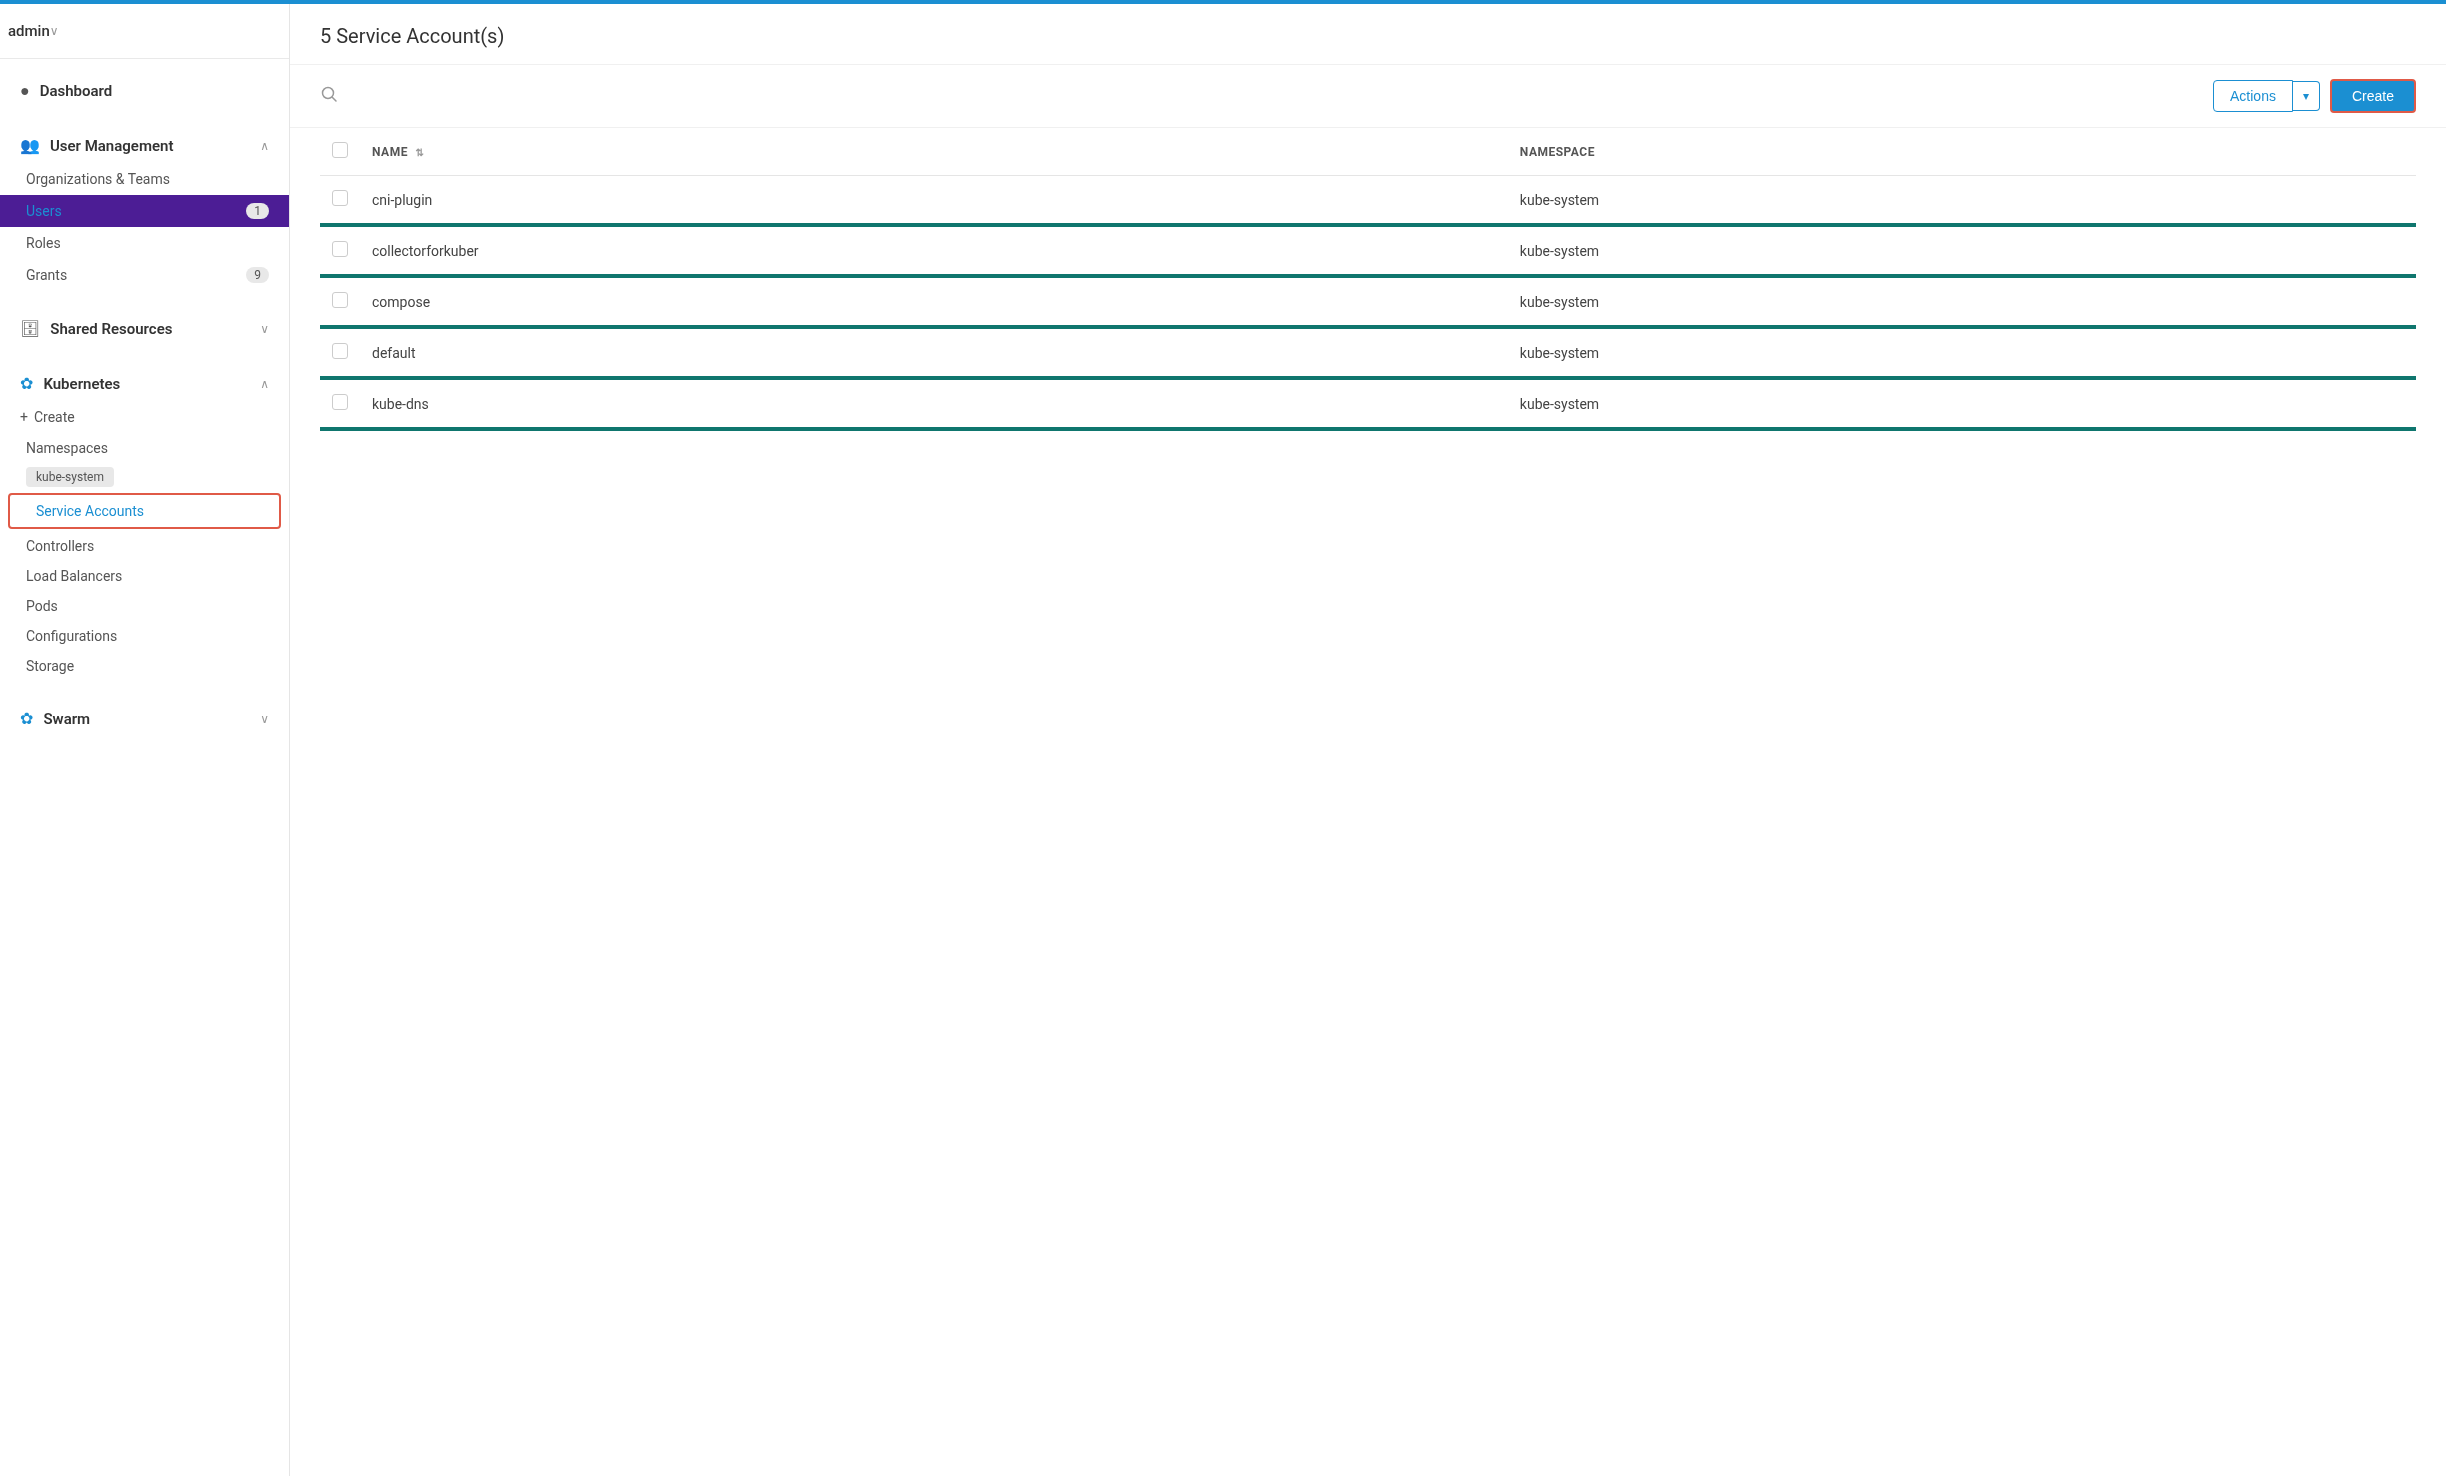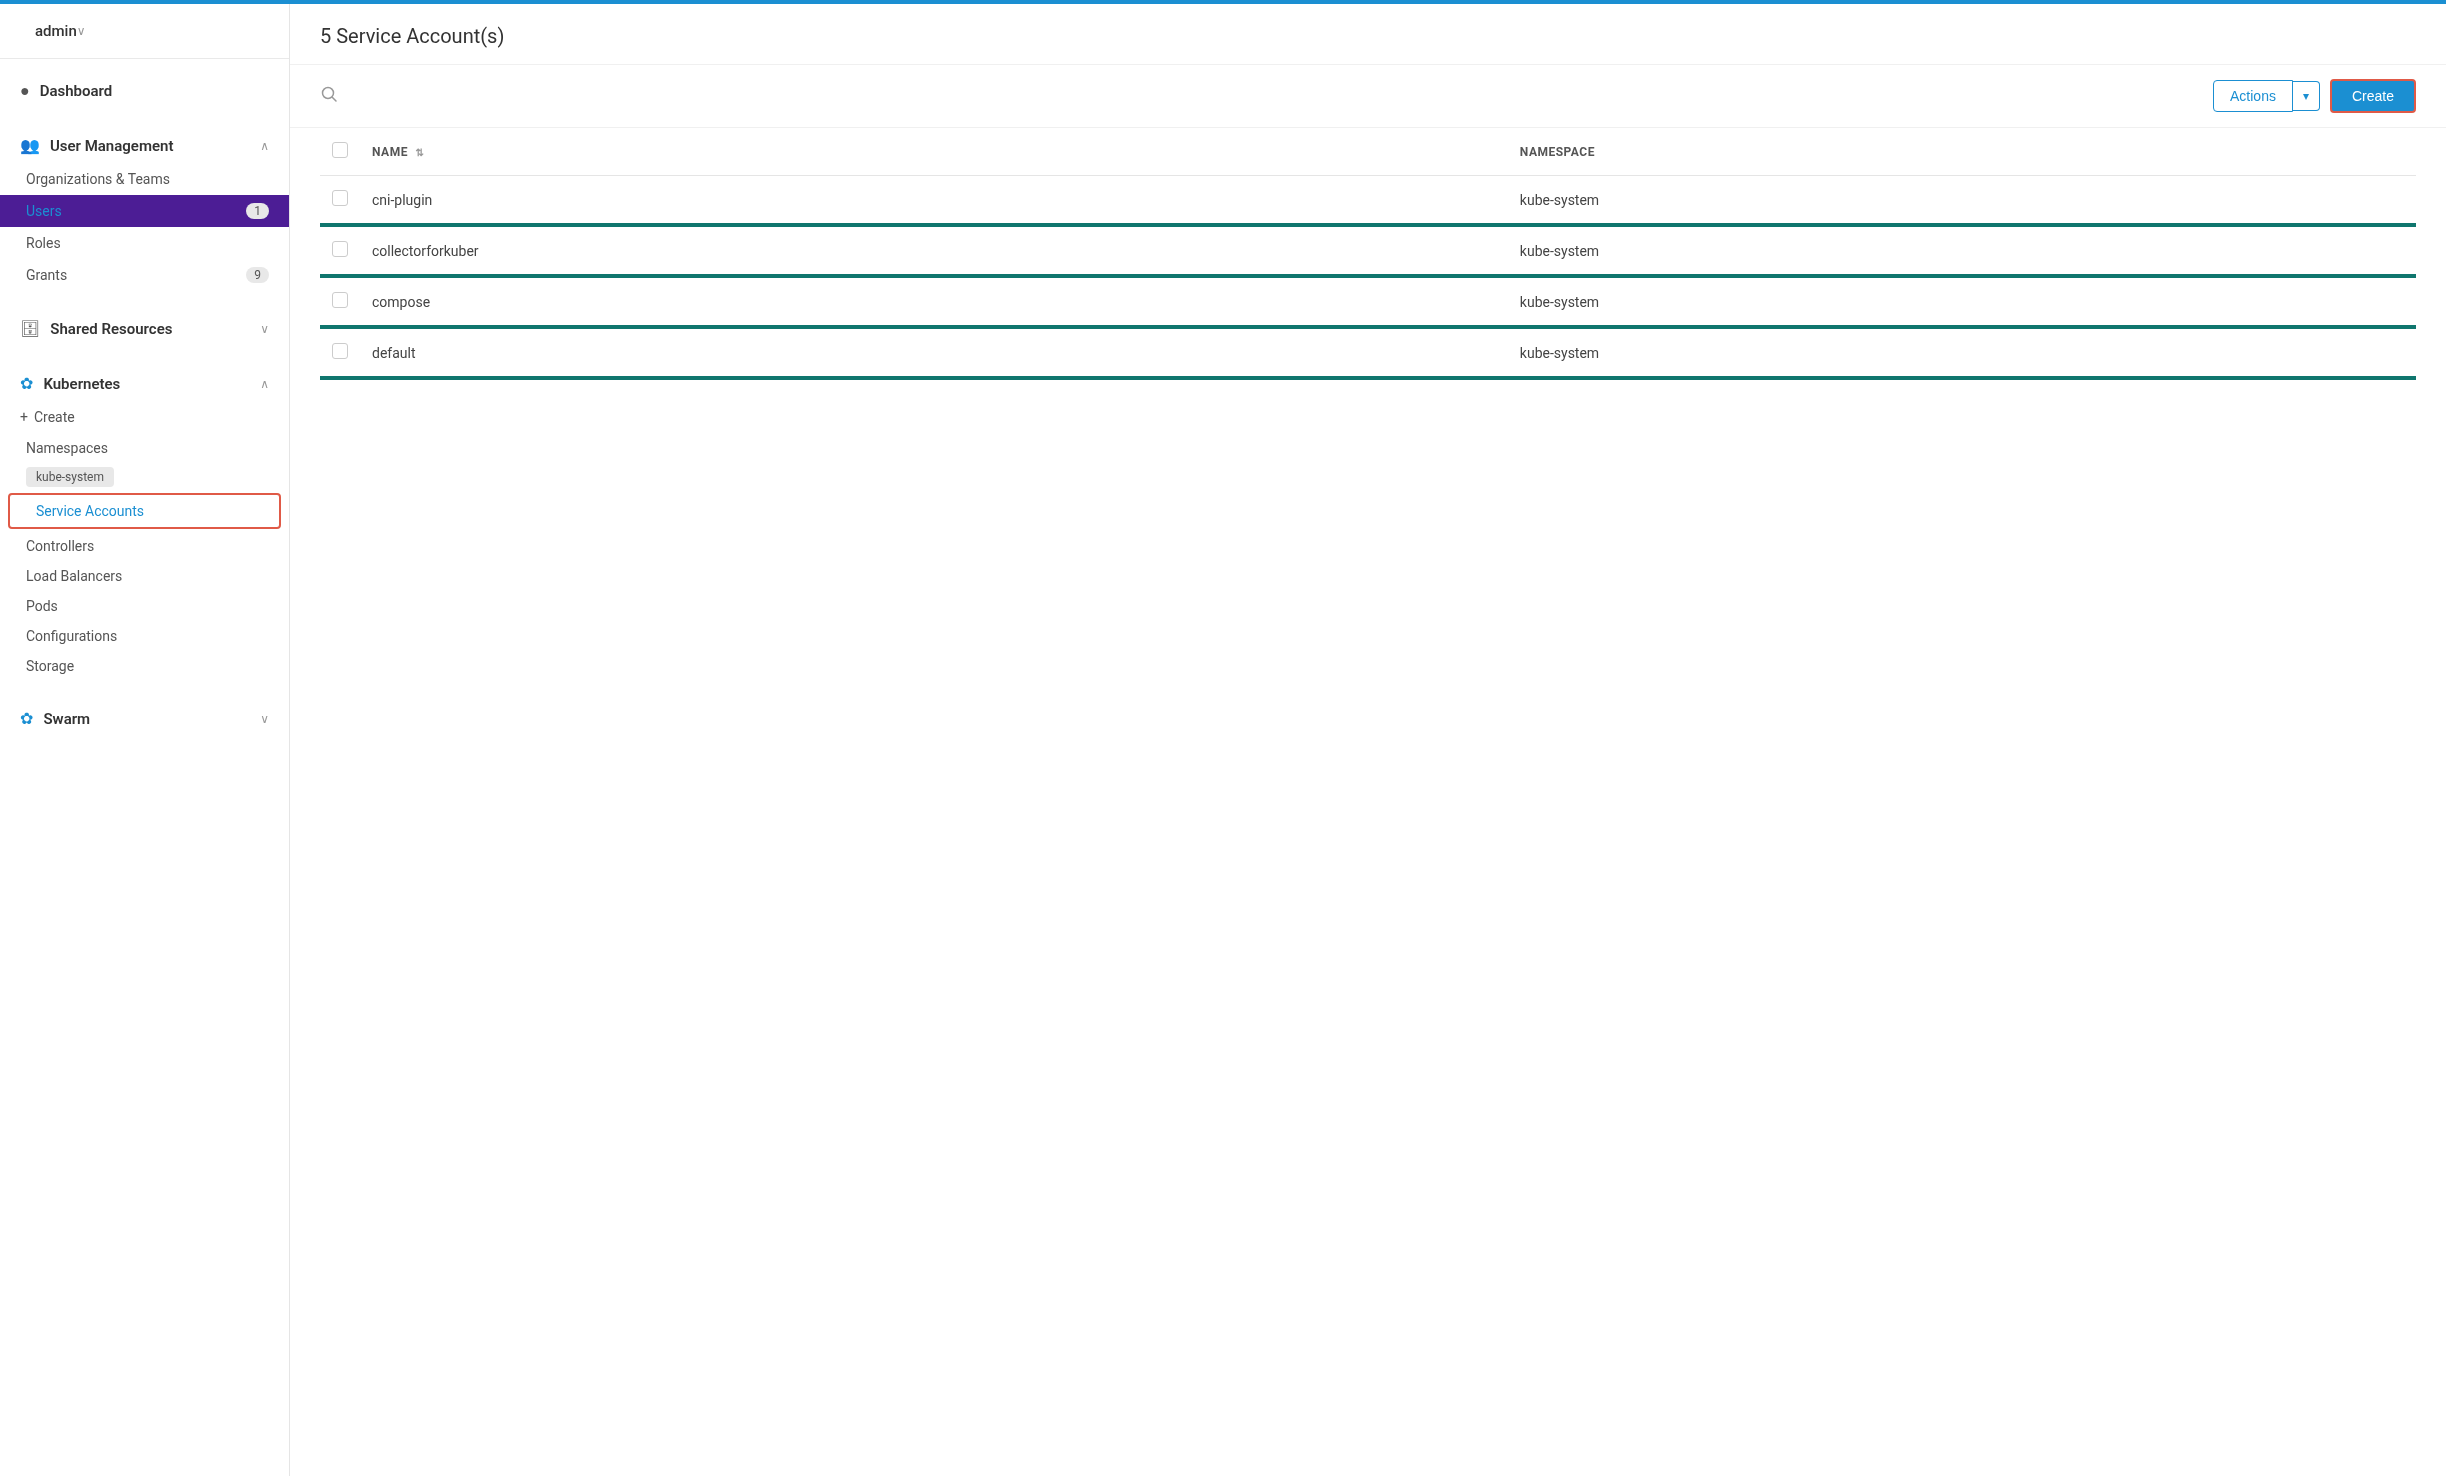--- a/index.html
+++ b/index.html
@@ -23,21 +23,21 @@
       flex-shrink: 0;
       border-right: 1px solid #e5e5e5;
       overflow-y: auto;
       background: #fff;
     }
 
     .sidebar-admin {
       display: flex;
       align-items: center;
       justify-content: flex-start;
-      padding: 18px 35px;
+      padding: 18px 8px;
       border-bottom: 1px solid #e9e9e9;
       cursor: pointer;
     }
     .sidebar-admin-label {
       font-size: 15px;
       font-weight: 500;
       color: #333;
     }
     .chevron-icon {
       color: #999;
@@ -422,19 +422,26 @@
       <td>compose</td>
       <td>kube-system</td>
     </tr>
             <tr>
       <td class="checkbox-col">
         <input type="checkbox" class="checkbox" style="">
       </td>
       <td>default</td>
       <td>kube-system</td>
     </tr>
+            <tr>
+      <td class="checkbox-col">
+        <input type="checkbox" class="checkbox" style="">
+      </td>
+      <td>kube-dns</td>
+      <td>kube-system</td>
+    </tr>
           </tbody>
       </table>
     </div>
 
   </div>
 
 </div>
 
 </body></html>

